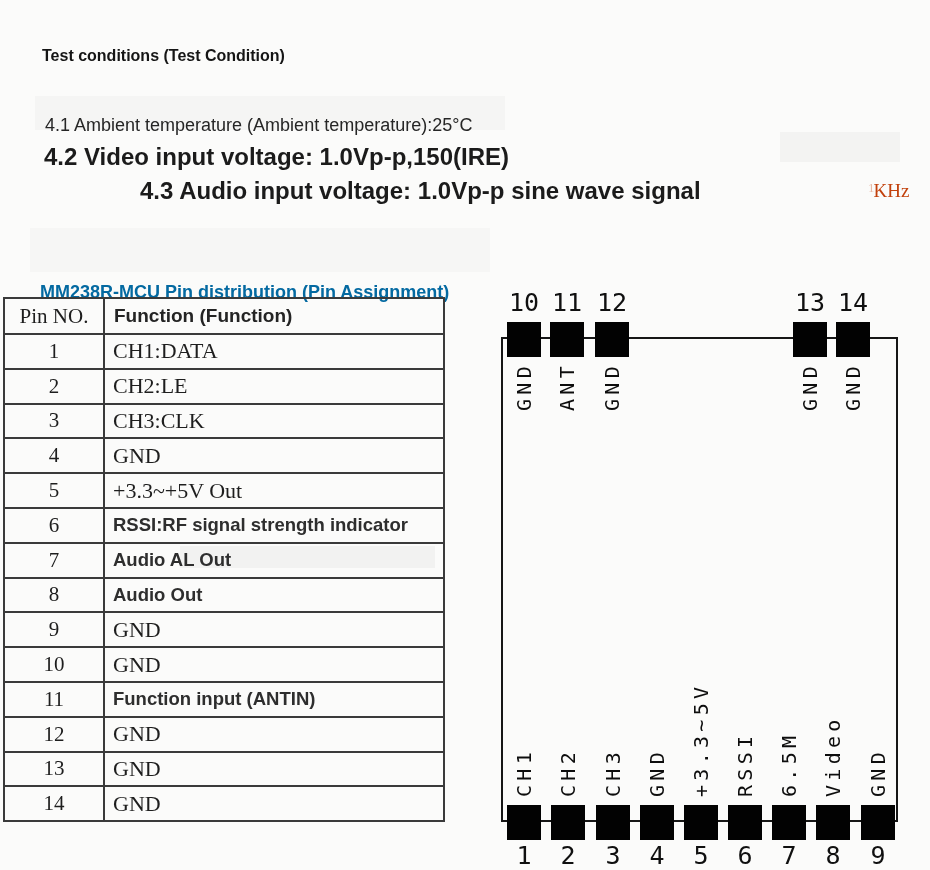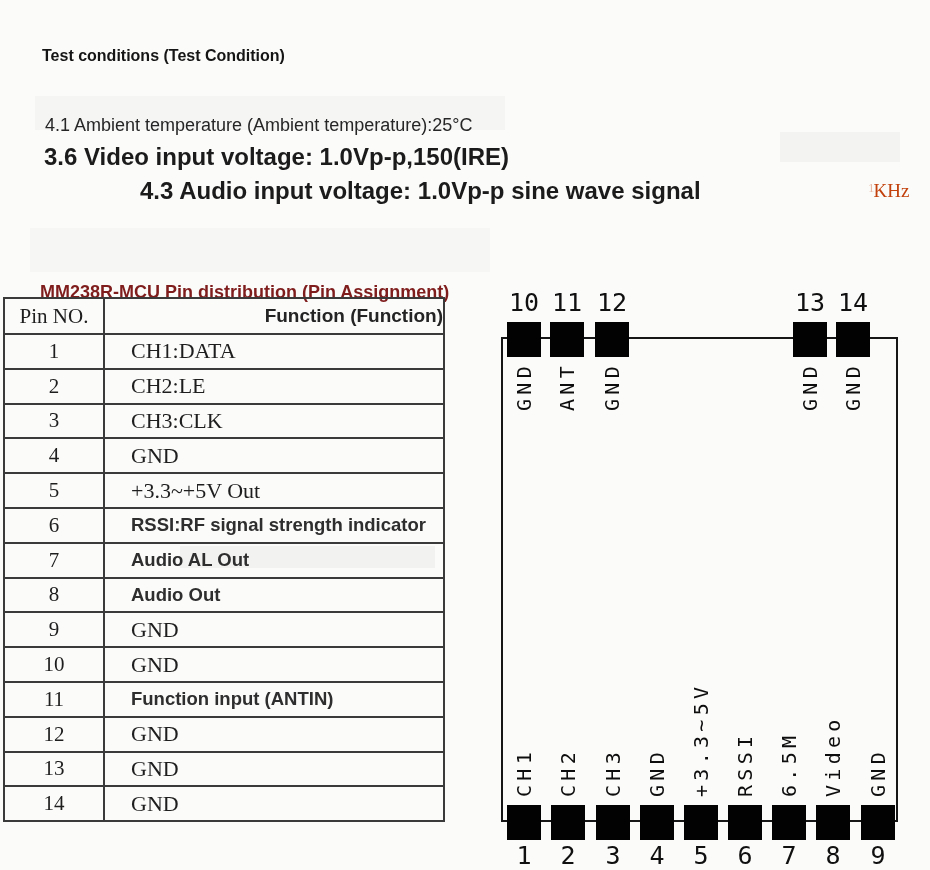--- a/index.html
+++ b/index.html
@@ -14,45 +14,45 @@
   .artifact { position:absolute; pointer-events:none; }
 
   
   .t { position:absolute; white-space:nowrap;margin-top:44px; }
   .title    { left:42px;  top:3px;   font-size:16px; font-weight:700; color:#151515; }
   .line41   { left:45px;  top:71px;  font-size:18px; font-weight:500; color:#262626; }
   .line42   { left:44px;  top:99px;  font-size:24px; font-weight:700; color:#1b1b1b; }
   .line43   { left:140px; top:133px; font-size:24px; font-weight:700; color:#1b1b1b; }
   .khz      { left:868px; top:136px; font-size:19px; font-family:"Liberation Serif", serif; color:#c2410c; }
   .khz-faint{ opacity:.35; font-size:13px; vertical-align:5px; letter-spacing:-1px; }
-  .section  { left:40px;  top:238px; font-size:18px; font-weight:700; color:#7f1d1d; }
+  .section  { left:40px;  top:238px; font-size:18px; font-weight:700; color:#0369a1; }
 
   
   .pin-table {
     position:absolute; left:3px; top:297px; width:440px;
     border-collapse:collapse; table-layout:fixed;
   }
   .pin-table th, .pin-table td { border:2px solid #3a3a3a; overflow:hidden; }
   .pin-table th { height:36px; }
   .pin-table td { height:34.8px; }
   .c-pin { width:100px; }
   .c-fn  { width:340px; }
   th.c-pin {
     font-family:"Liberation Serif", serif; font-weight:400;
     font-size:21px; text-align:center; color:#1e1e1e;
   }
   th.c-fn {
     font-family:"Liberation Sans", sans-serif; font-weight:700;
-    font-size:19px; text-align:right; padding-left:24px; color:#242424;
+    font-size:19px; text-align:left; padding-left:9px; color:#242424;
   }
   td.pin-no {
     font-family:"Liberation Serif", serif; font-size:21px;
     text-align:center; color:#1e1e1e;
   }
-  td.fn { text-align:left; padding-left:26px; }
+  td.fn { text-align:left; padding-left:8px; }
   td.fn.serif { font-family:"Liberation Serif", serif; font-size:22px; color:#1e1e1e; }
   td.fn.sans  { font-family:"Liberation Sans", sans-serif; font-size:18.5px; font-weight:700; color:#2e2e2e;margin-top:44px; }
 
   
   .diagram { position:absolute; inset:0; }
   .chip {
     position:absolute; left:501px; top:337px; width:397px; height:485px;
     border:2px solid #161616; z-index:1;
   }
   .psq {
@@ -76,21 +76,21 @@
 
 <div class="page">
 
   <div class="artifact" style="left:35px;top:96px;width:470px;height:34px;background:rgba(0,0,0,0.022);"></div>
   <div class="artifact" style="left:780px;top:132px;width:120px;height:30px;background:rgba(0,0,0,0.03);"></div>
   <div class="artifact" style="left:30px;top:228px;width:460px;height:44px;background:rgba(0,0,0,0.018);"></div>
   <div class="artifact" style="left:180px;top:546px;width:255px;height:22px;background:rgba(0,0,0,0.035);"></div>
 
   <div class="t title">Test conditions (Test Condition)</div>
   <div class="t line41">4.1 Ambient temperature (Ambient temperature):25°C</div>
-  <div class="t line42">3.6 Video input voltage: 1.0Vp-p,150(IRE)</div>
+  <div class="t line42">4.2 Video input voltage: 1.0Vp-p,150(IRE)</div>
   <div class="t line43">4.3 Audio input voltage: 1.0Vp-p sine wave signal</div>
   <div class="t khz"><span class="khz-faint">1</span><span>KHz</span></div>
   <div class="t section">MM238R-MCU Pin distribution (Pin Assignment)</div>
 
   <table class="pin-table">
     <tbody>
         <tr>
       <th class="c-pin">Pin NO.</th>
       <th class="c-fn">Function (Function)</th>
     </tr>

